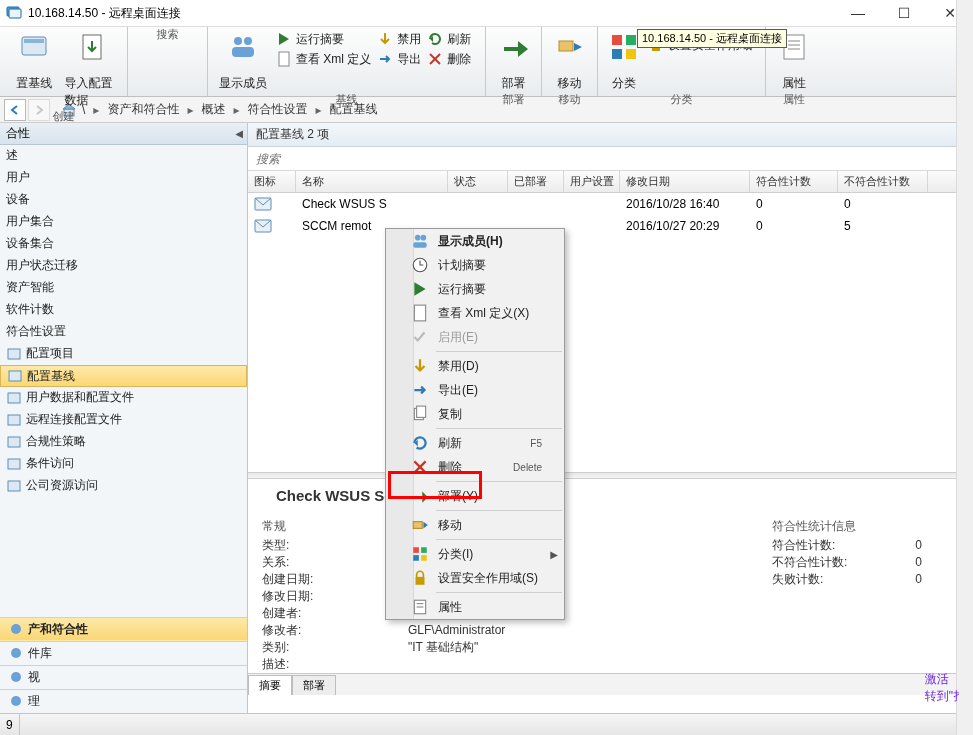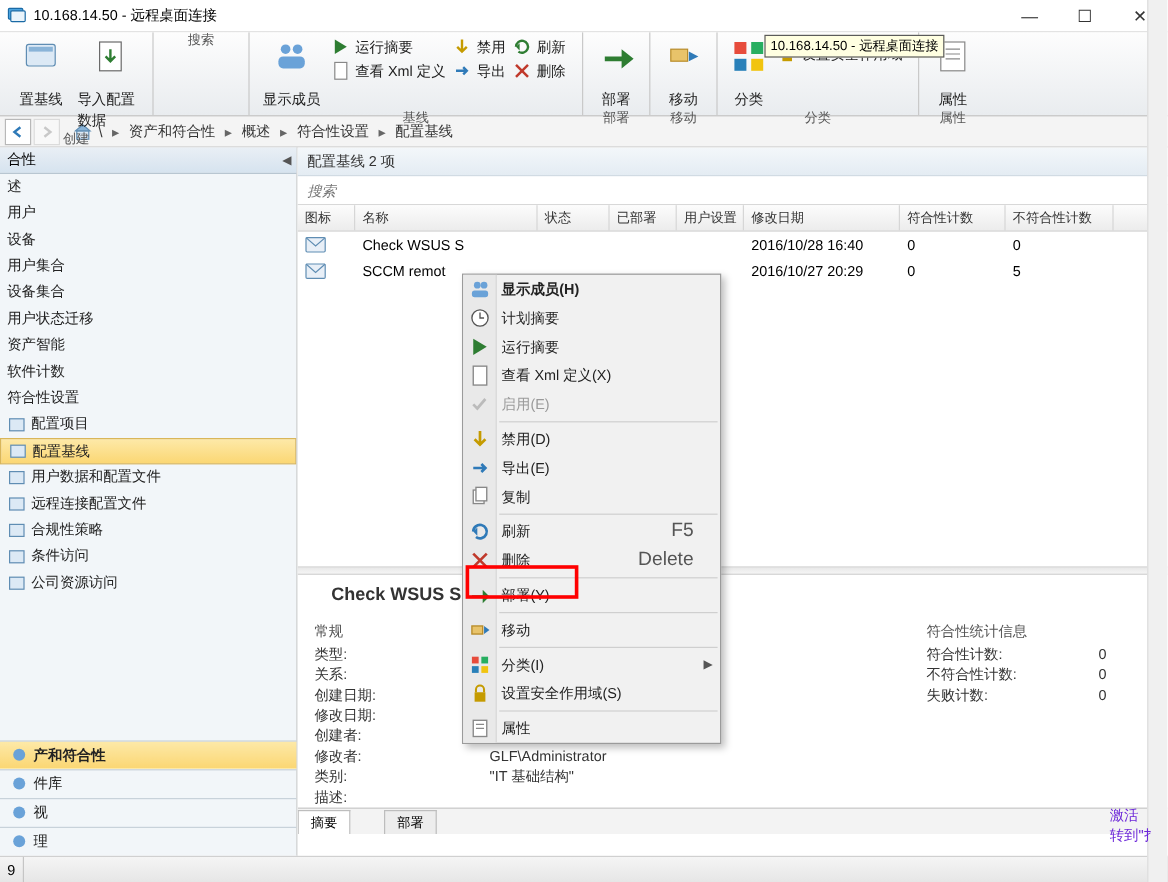--- a/index.html
+++ b/index.html
@@ -56,37 +56,37 @@
 .splitter-h { height: 7px; background: linear-gradient(#e8e8e8,#f5f5f5); border-top:1px solid #cfcfcf; border-bottom:1px solid #cfcfcf;}
 .details { flex:1; overflow:hidden; padding: 0; position:relative;}
 .details-title { font-size: 15px; font-weight: bold; padding: 8px 28px 4px; color:#333;}
 .details-body { display:flex; padding: 4px 14px 0 14px;}
 .details-left { width: 500px;}
 .details-section-label { color:#555; margin: 6px 0 2px 0; font-size:12px;}
 .kv { display:flex; font-size:12px; line-height:17px;}
 .kv .k { width: 146px; color:#333;}
 .kv .v { color:#333;}
 .details-right { margin-left: 10px;}
-.tabs-bottom { height: 22px; border-top:1px solid #c9c9c9; display:flex; align-items:center; background:#f3f3f3;gap:28px;}
+.tabs-bottom { height: 22px; border-top:1px solid #c9c9c9; display:flex; align-items:center; background:#f3f3f3;}
 .tabs-bottom .tb { padding: 2px 10px; border:1px solid #bdbdbd; border-bottom:none; background:#fff; font-size:11px; position:relative; top:1px;}
 .tabs-bottom .tb.inactive { background:#ededed; }
 
 .statusbar { height: 22px; background: linear-gradient(#f5f5f5,#e6e6e6); border-top: 1px solid #c5c5c5; display: flex; align-items: center; font-size:11px;}
 .statusbar .sb-seg { padding: 0 6px; border-right: 1px solid #c5c5c5; height: 100%; display:flex; align-items:center;}
 
 .watermark { position:absolute; right: 8px; bottom: 30px; color: #6d28d9; font-size: 20px; pointer-events:none;}
 .watermark .wm2 { font-size: 12px; text-align:right;}
 
-.context-menu { position: absolute; left: 385px; top: 228px; width: 216px; background: #f1f1f1; border: 1px solid #9b9b9b; box-shadow: 3px 3px 6px rgba(0,0,0,.25); z-index: 200; }
+.context-menu { position: absolute; left: 385px; top: 228px; width: 180px; background: #f1f1f1; border: 1px solid #9b9b9b; box-shadow: 3px 3px 6px rgba(0,0,0,.25); z-index: 200; padding-left: 20px; }
 .context-menu .cm-gutter { position:absolute; left:0; top:0; bottom:0; width: 28px; background:#e9e9e9; border-right:1px solid #d8d8d8;}
 .cm-item { height: 24px; display:flex; align-items:center; position:relative; padding-left: 32px; font-size:12px; color:#222;}
 .cm-item.bold { font-weight: bold;}
 .cm-item.disabled { color:#9a9a9a;}
 .cm-item .cm-icon { position:absolute; left:5px; width:18px; height:18px; display:flex; align-items:center; justify-content:center;}
-.cm-item .cm-accel { position:absolute; right: 22px; color:#555; font-size:16px;}
+.cm-item .cm-accel { position:absolute; right: 22px; color:#555; font-size:10px;}
 .cm-item .cm-sub { position:absolute; right: 6px; font-size:10px; color:#555;}
 .cm-sep { height: 1px; background: #cfcfcf; margin: 2px 2px 2px 30px;}
 .deploy-highlight { position:absolute; left: 388px; top: 471px; width: 94px; height: 28px; border: 3px solid #ff0000; z-index: 210; pointer-events:none;}
 
 .scroll-edge { position:absolute; right:0; top:0; bottom:0; width:17px; background:#f0f0f0; border-left:1px solid #dcdcdc;}
 
 svg { display:block;}
 </style>
 </head>
 <body>

